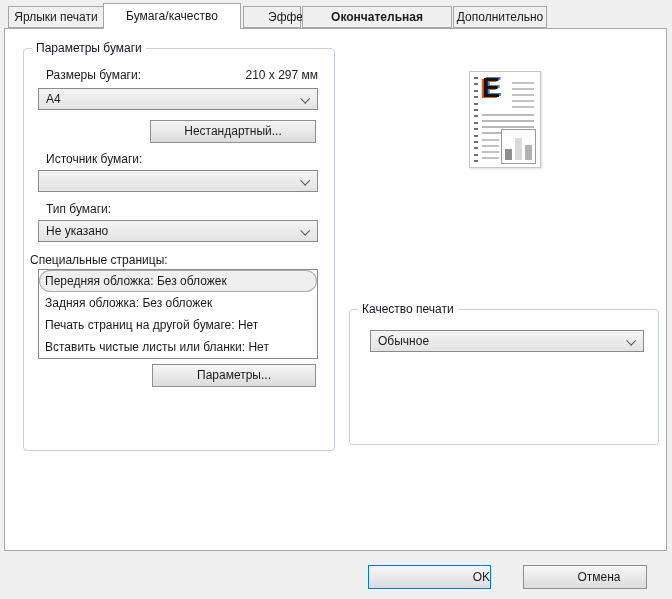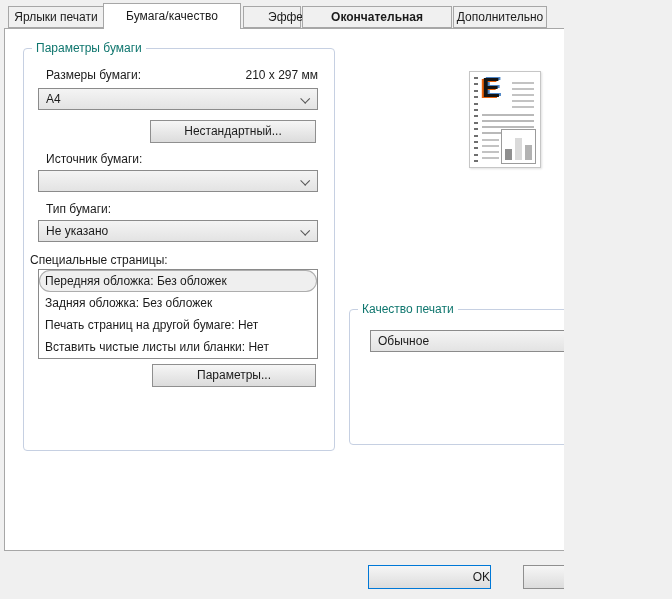--- a/index.html
+++ b/index.html
@@ -2,40 +2,40 @@
 <html><head>
 <meta charset="utf-8">
 <style>
   * { margin:0; padding:0; box-sizing:border-box; }
   html,body { width:672px; height:599px; }
   body {
     font-family: "Liberation Sans","DejaVu Sans",sans-serif;
     font-size:12px; color:#1b1b1b; background:#f0f0f0;
     -webkit-font-smoothing:antialiased;
   }
-  .dialog { position:relative; width:564px; height:599px; background:#f0f0f0; overflow:hidden; }
+  .dialog { position:relative; width:672px; height:599px; background:#f0f0f0; overflow:hidden; }
 
   
   .tab { position:absolute; top:6px; height:22px; line-height:20px; text-align:center;
          background:#f0f0f0; border:1px solid #a7a7a7; z-index:1; cursor:default; }
   .tab.active { top:3px; height:26px; line-height:24px; background:#fff; border-bottom:none; z-index:3; }
   .tab-1 { left:8px;   width:96px; }
   .tab-2 { left:103px; width:138px; }
   .tab-3 { left:243px; width:58px;padding-left:24px; }
   .tab-4 { left:302px; width:150px;font-weight:bold; }
   .tab-5 { left:453px; width:94px; }
 
   
   .page { position:absolute; left:4px; top:28px; width:663px; height:523px;
           background:#ffffff; border:1px solid #a7a7a7; z-index:2; }
 
   
   .group { position:absolute; border:1px solid #c6d0e2; border-radius:4px; background:#fff; }
   .group-label { position:absolute; top:-8px; left:8px; background:#fff; padding:0 4px;
-                 color:#0f766e; white-space:nowrap; }
+                 color:#0f172a; white-space:nowrap; }
   .grp-paper   { left:18px;  top:19px;  width:312px; height:403px; }
   .grp-quality { left:344px; top:280px; width:310px; height:136px; }
 
   .lbl { position:absolute; white-space:nowrap; }
 
   
   .combo { position:absolute; height:22px; border:1px solid #8b8b8b;
            background:linear-gradient(#f4f4f4,#e3e3e3);
            display:flex; align-items:center; padding:0 22px 0 7px; cursor:default; }
   .combo-text { flex:1; white-space:nowrap; overflow:hidden; }

